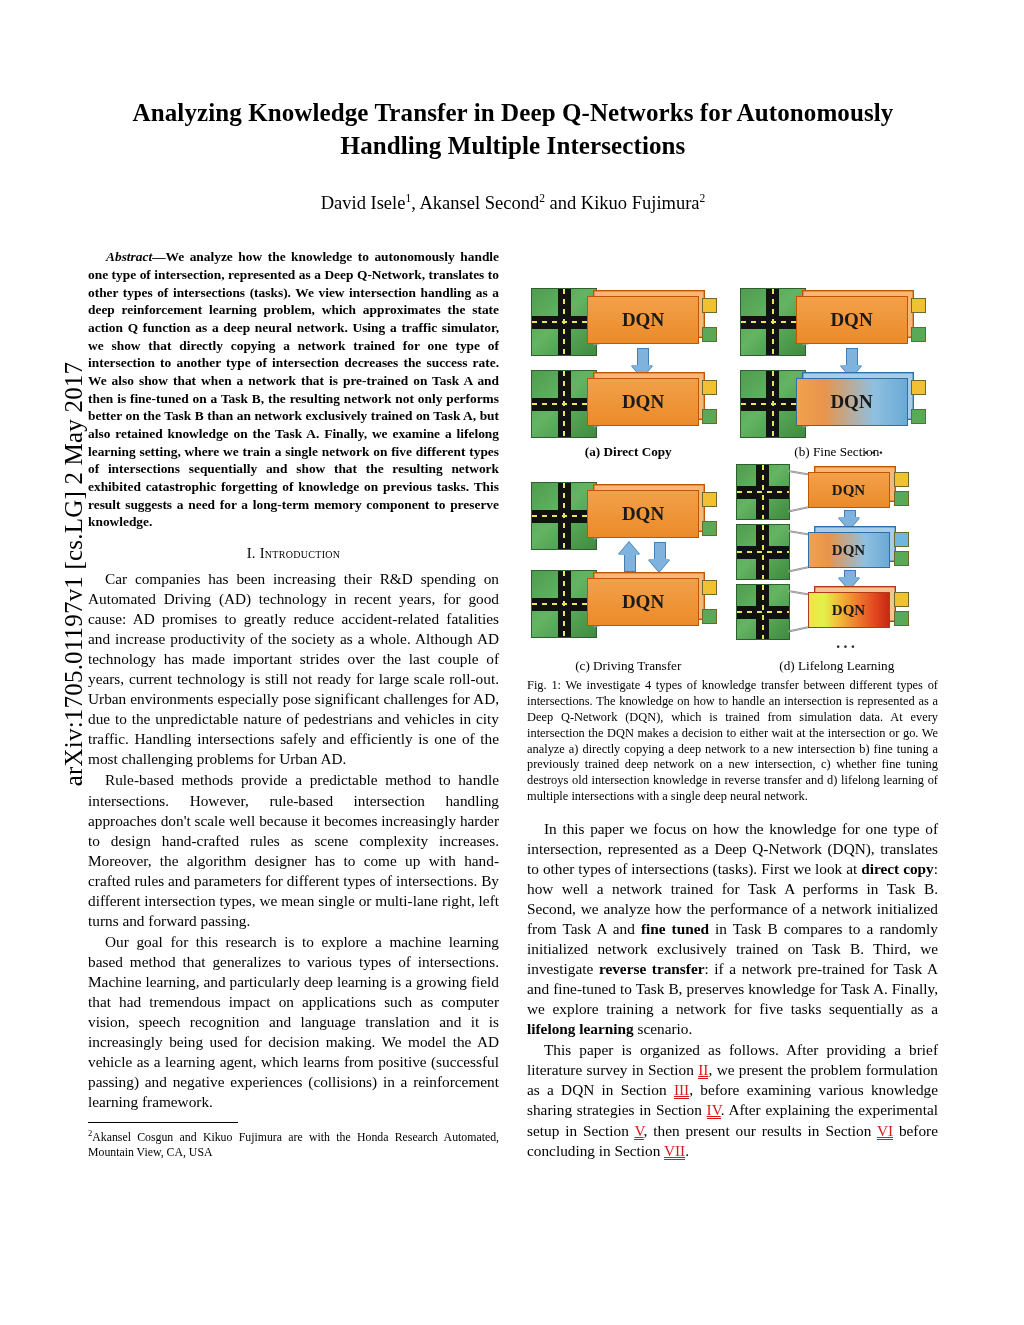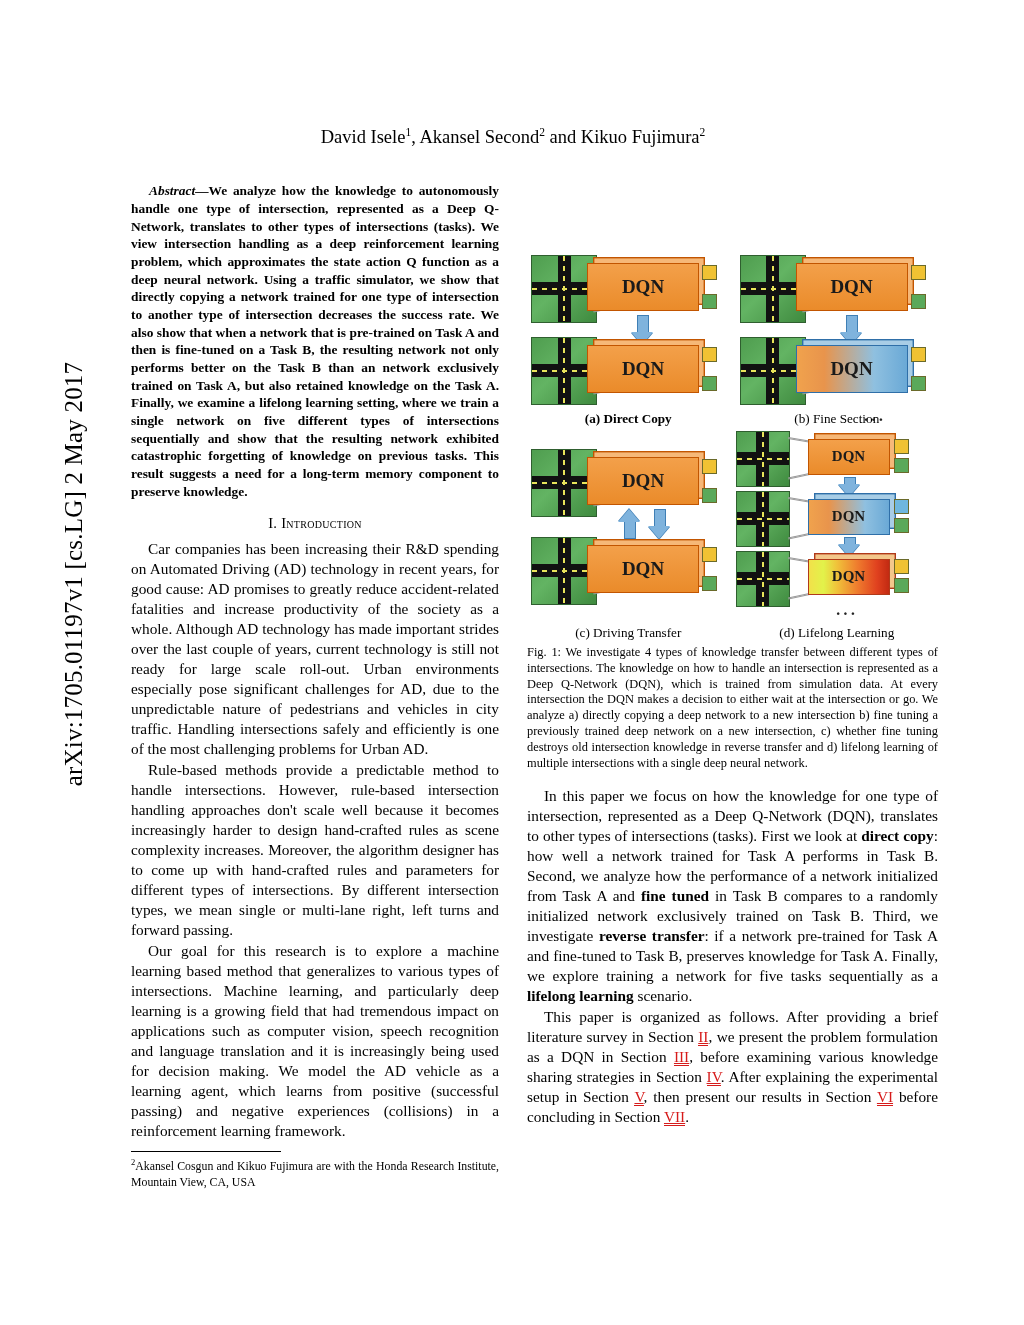--- a/index.html
+++ b/index.html
@@ -54,22 +54,21 @@
     margin-top: 30px;
     text-align: center;
     font-size: 18.5px;
   }
   .authors sup { font-size: 11.5px; vertical-align: super; }
 
   .columns {
     margin-top: 34px;
     display: flex;
     gap: 28px;
-    align-items: center;
-    margin-left: 43px;
+    align-items: flex-end;
   }
   .col {
     width: 411px;
   }
 
   .abstract {
     font-size: 13.4px;
     font-weight: bold;
     text-align: justify;
     line-height: 1.32;
@@ -264,20 +263,21 @@
 
   b.inline { font-weight: bold; }
 </style>
 </head>
 <body>
 
 <div class="arxiv-stamp">arXiv:1705.01197v1  [cs.LG]  2 May 2017</div>
 
 <div class="page">
 
+  <div class="title">Analyzing Knowledge Transfer in Deep Q-Networks for Autonomously Handling Multiple Intersections</div>
 
   <div class="authors">
     <span>David Isele</span><sup>1</sup><span>, </span><span>Akansel Second</span><sup>2</sup><span> and </span><span>Kikuo Fujimura</span><sup>2</sup>
   </div>
 
   <div class="columns">
 
     <div class="col">
 
       <div class="abstract">
@@ -285,21 +285,21 @@
       </div>
 
       <div class="section-head">I. Introduction</div>
 
       <p class="body">Car companies has been increasing their R&amp;D spending on Automated Driving (AD) technology in recent years, for good cause: AD promises to greatly reduce accident-related fatalities and increase productivity of the society as a whole. Although AD technology has made important strides over the last couple of years, current technology is still not ready for large scale roll-out. Urban environments especially pose significant challenges for AD, due to the unpredictable nature of pedestrians and vehicles in city traffic. Handling intersections safely and efficiently is one of the most challenging problems for Urban AD.</p>
       <p class="body">Rule-based methods provide a predictable method to handle intersections. However, rule-based intersection handling approaches don't scale well because it becomes increasingly harder to design hand-crafted rules as scene complexity increases. Moreover, the algorithm designer has to come up with hand-crafted rules and parameters for different types of intersections. By different intersection types, we mean single or multi-lane right, left turns and forward passing.</p>
       <p class="body">Our goal for this research is to explore a machine learning based method that generalizes to various types of intersections. Machine learning, and particularly deep learning is a growing field that had tremendous impact on applications such as computer vision, speech recognition and language translation and it is increasingly being used for decision making. We model the AD vehicle as a learning agent, which learns from positive (successful passing) and negative experiences (collisions) in a reinforcement learning framework.</p>
 
       <div class="footnote-rule"></div>
       <div class="footnotes">
-        <div><sup>2</sup><span>Akansel Cosgun and Kikuo Fujimura are with the Honda Research Institute, Mountain View, CA, USA</span></div>
+        <div><sup>2</sup><span>Akansel Cosgun and Kikuo Fujimura are with the Honda Research Automated, Mountain View, CA, USA</span></div>
       </div>
     </div>
 
     <div class="col">
 
       <div class="figure">
         <div class="fig-grid">
 
           <div class="panel">
             <div class="inter" style="left:4px; top:10px;"></div>

